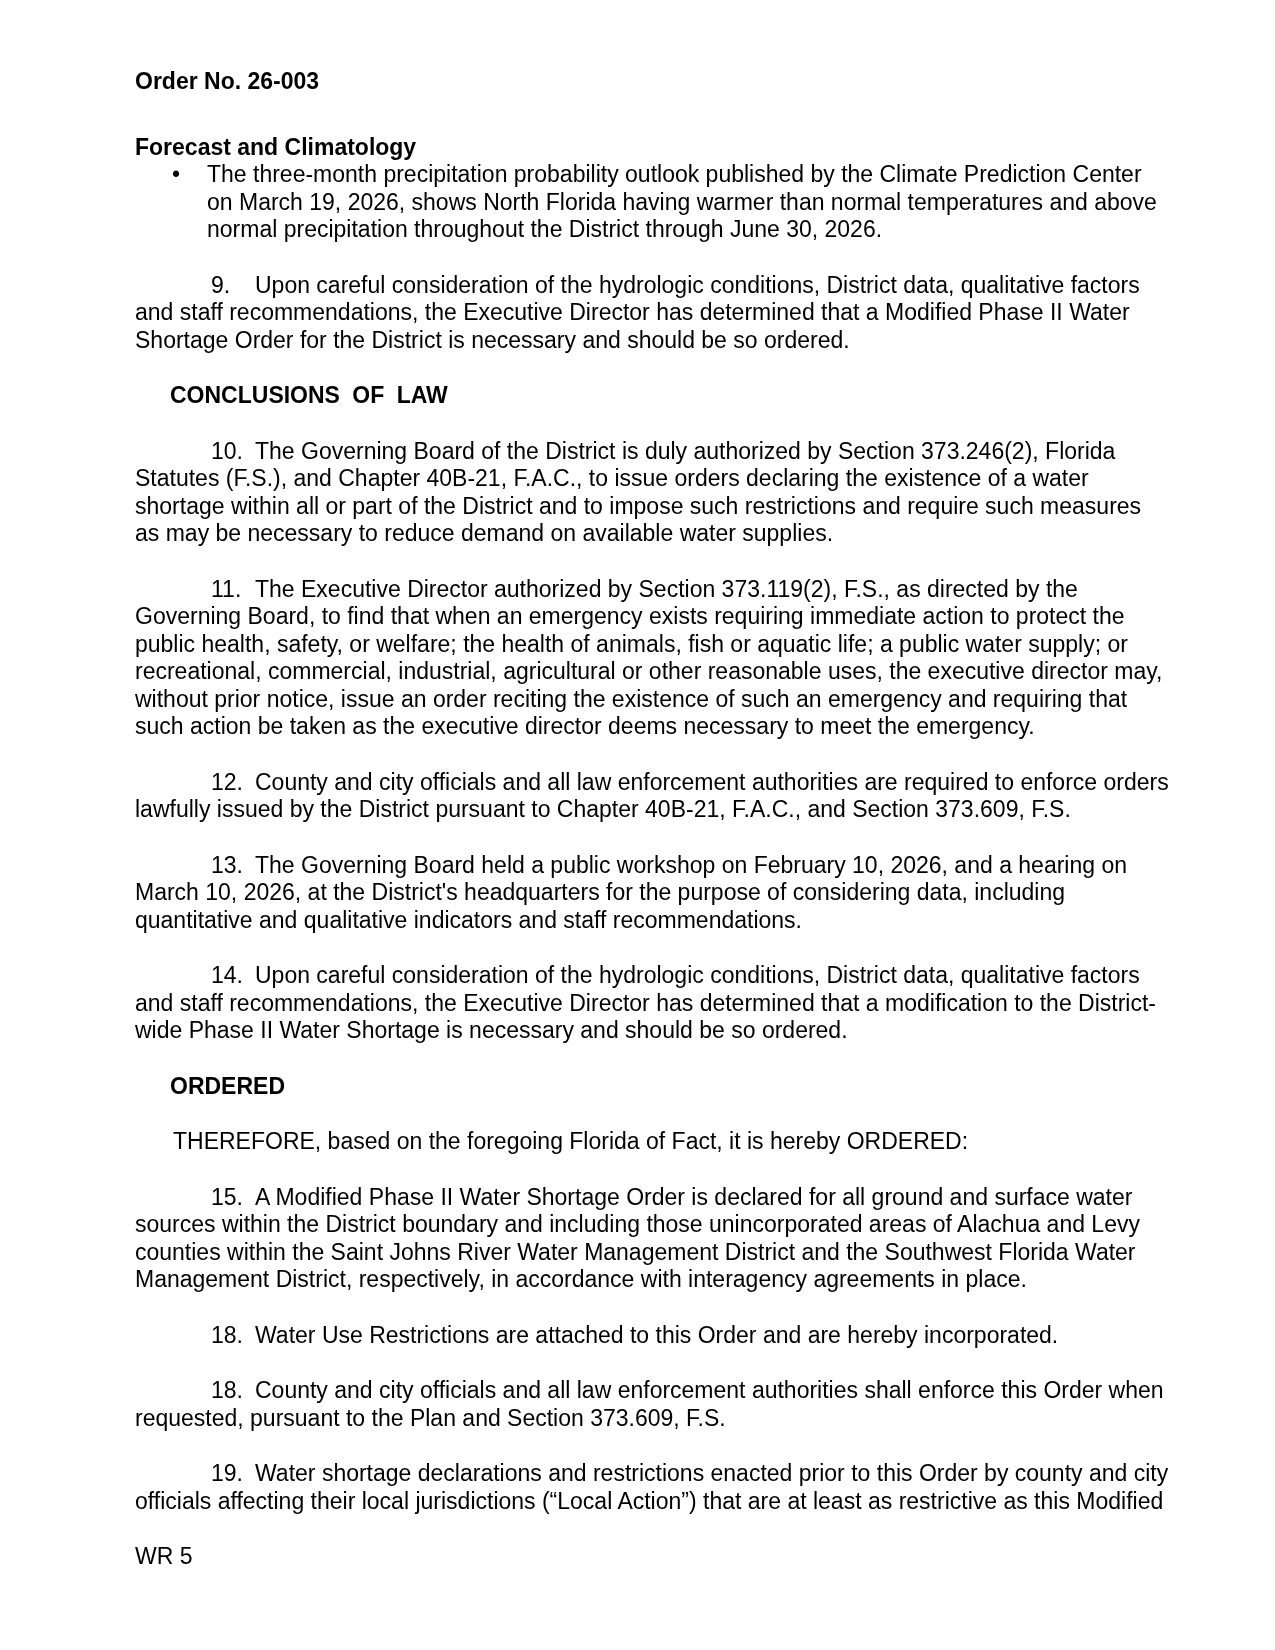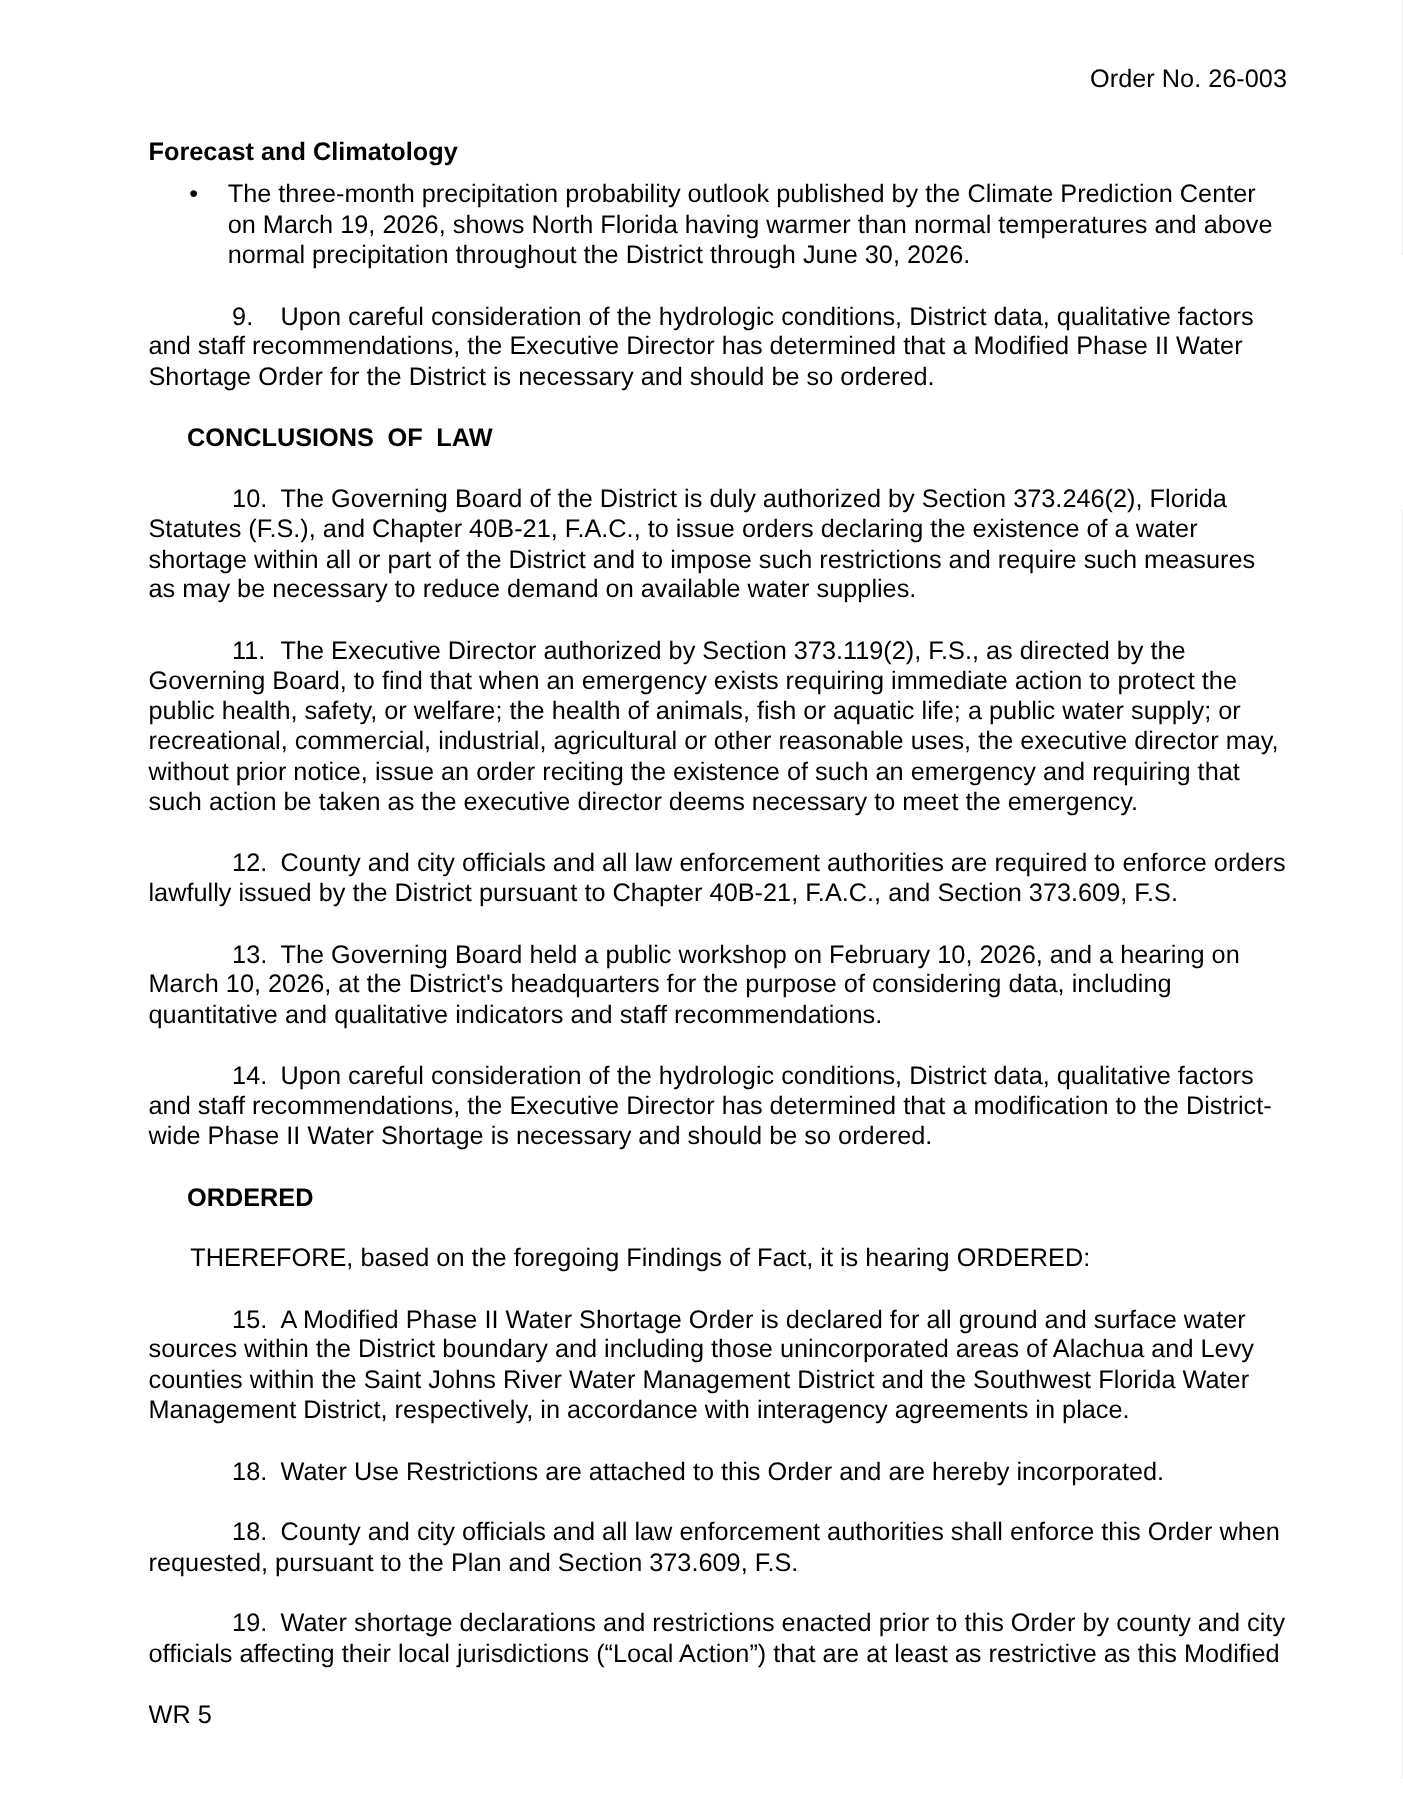--- a/index.html
+++ b/index.html
@@ -3,23 +3,23 @@
 <meta charset="utf-8">
 <style>
   html,body { margin:0; padding:0; background:#e8e8e8; }
   .page {
     width:1275px; height:1650px; margin:0 auto; background:#ffffff;
     box-sizing:border-box; padding:56px 105px 0 135px;
     font-family:"Liberation Sans","DejaVu Sans",sans-serif;
     font-size:23px; line-height:27.5px; color:#000;
     overflow:hidden;
   }
-  .hdr { text-align:right; font-weight:normal; margin:2px 0 38px 0; }
+  .hdr { font-weight:bold; margin:12px 0 38px 0; }
   .bold-heading { font-weight:bold; margin:0; }
-  ul.bullets { margin:12px 0 28px 0; padding:0 0 0 72px; list-style:none; }
+  ul.bullets { margin:0 0 28px 0; padding:0 0 0 72px; list-style:none; }
   ul.bullets li { position:relative; }
   ul.bullets li::before { content:"\2022"; position:absolute; left:-35px; }
   p.body-p { margin:0 0 28px 0; }
   p.indented { text-indent:38px; }
   span.num { display:inline-block; width:82px; }
   .sect-heading {
     font-weight:bold; text-align:left; margin:0 0 28px 0;
     padding-left:35px; word-spacing:6px;
   }
   .footer { text-align:left; margin:0; }
@@ -59,21 +59,21 @@
   <p class="body-p indented">
     <span class="num">13.</span><span>The Governing Board held a public workshop on February 10, 2026, and a hearing on March 10, 2026, at the District's headquarters for the purpose of considering data, including quantitative and qualitative indicators and staff recommendations.</span>
   </p>
 
   <p class="body-p indented">
     <span class="num">14.</span><span>Upon careful consideration of the hydrologic conditions, District data, qualitative factors and staff recommendations, the Executive Director has determined that a modification to the District-wide Phase II Water Shortage is necessary and should be so ordered.</span>
   </p>
 
   <div class="sect-heading">ORDERED</div>
 
-  <p class="body-p indented">THEREFORE, based on the foregoing Findings of Fact, it is hearing ORDERED:</p>
+  <p class="body-p indented">THEREFORE, based on the foregoing Florida of Fact, it is hereby ORDERED:</p>
 
   <p class="body-p indented">
     <span class="num">15.</span><span>A Modified Phase II Water Shortage Order is declared for all ground and surface water sources within the District boundary and including those unincorporated areas of Alachua and Levy counties within the Saint Johns River Water Management District and the Southwest Florida Water Management District, respectively, in accordance with interagency agreements in place.</span>
   </p>
 
   <p class="body-p indented">
     <span class="num">18.</span><span>Water Use Restrictions are attached to this Order and are hereby incorporated.</span>
   </p>
 
 

